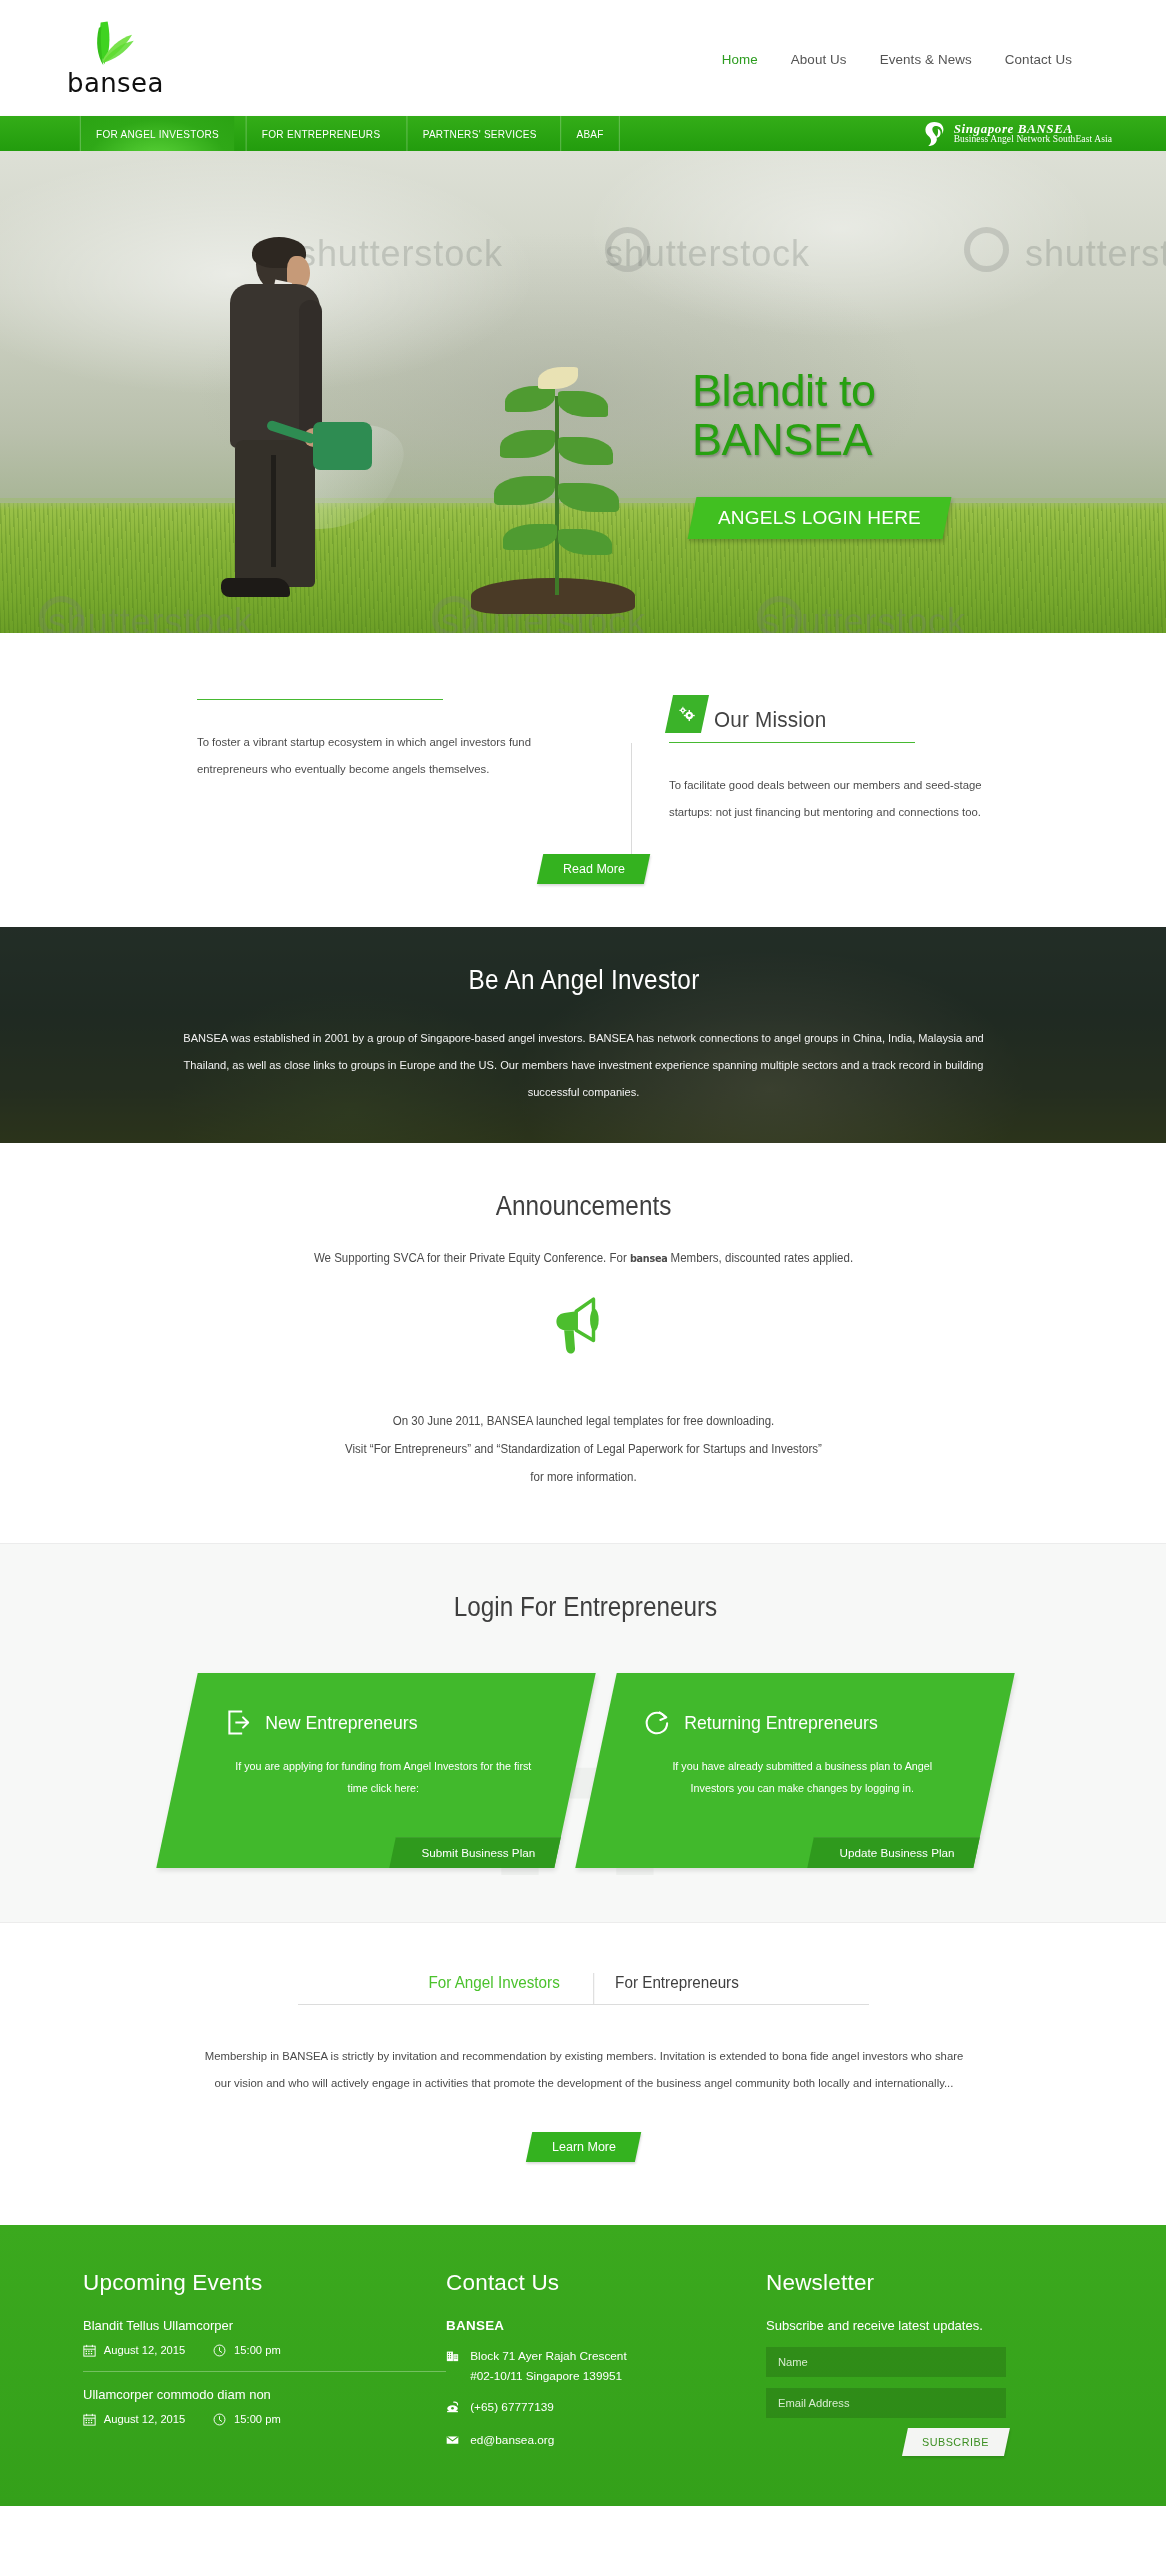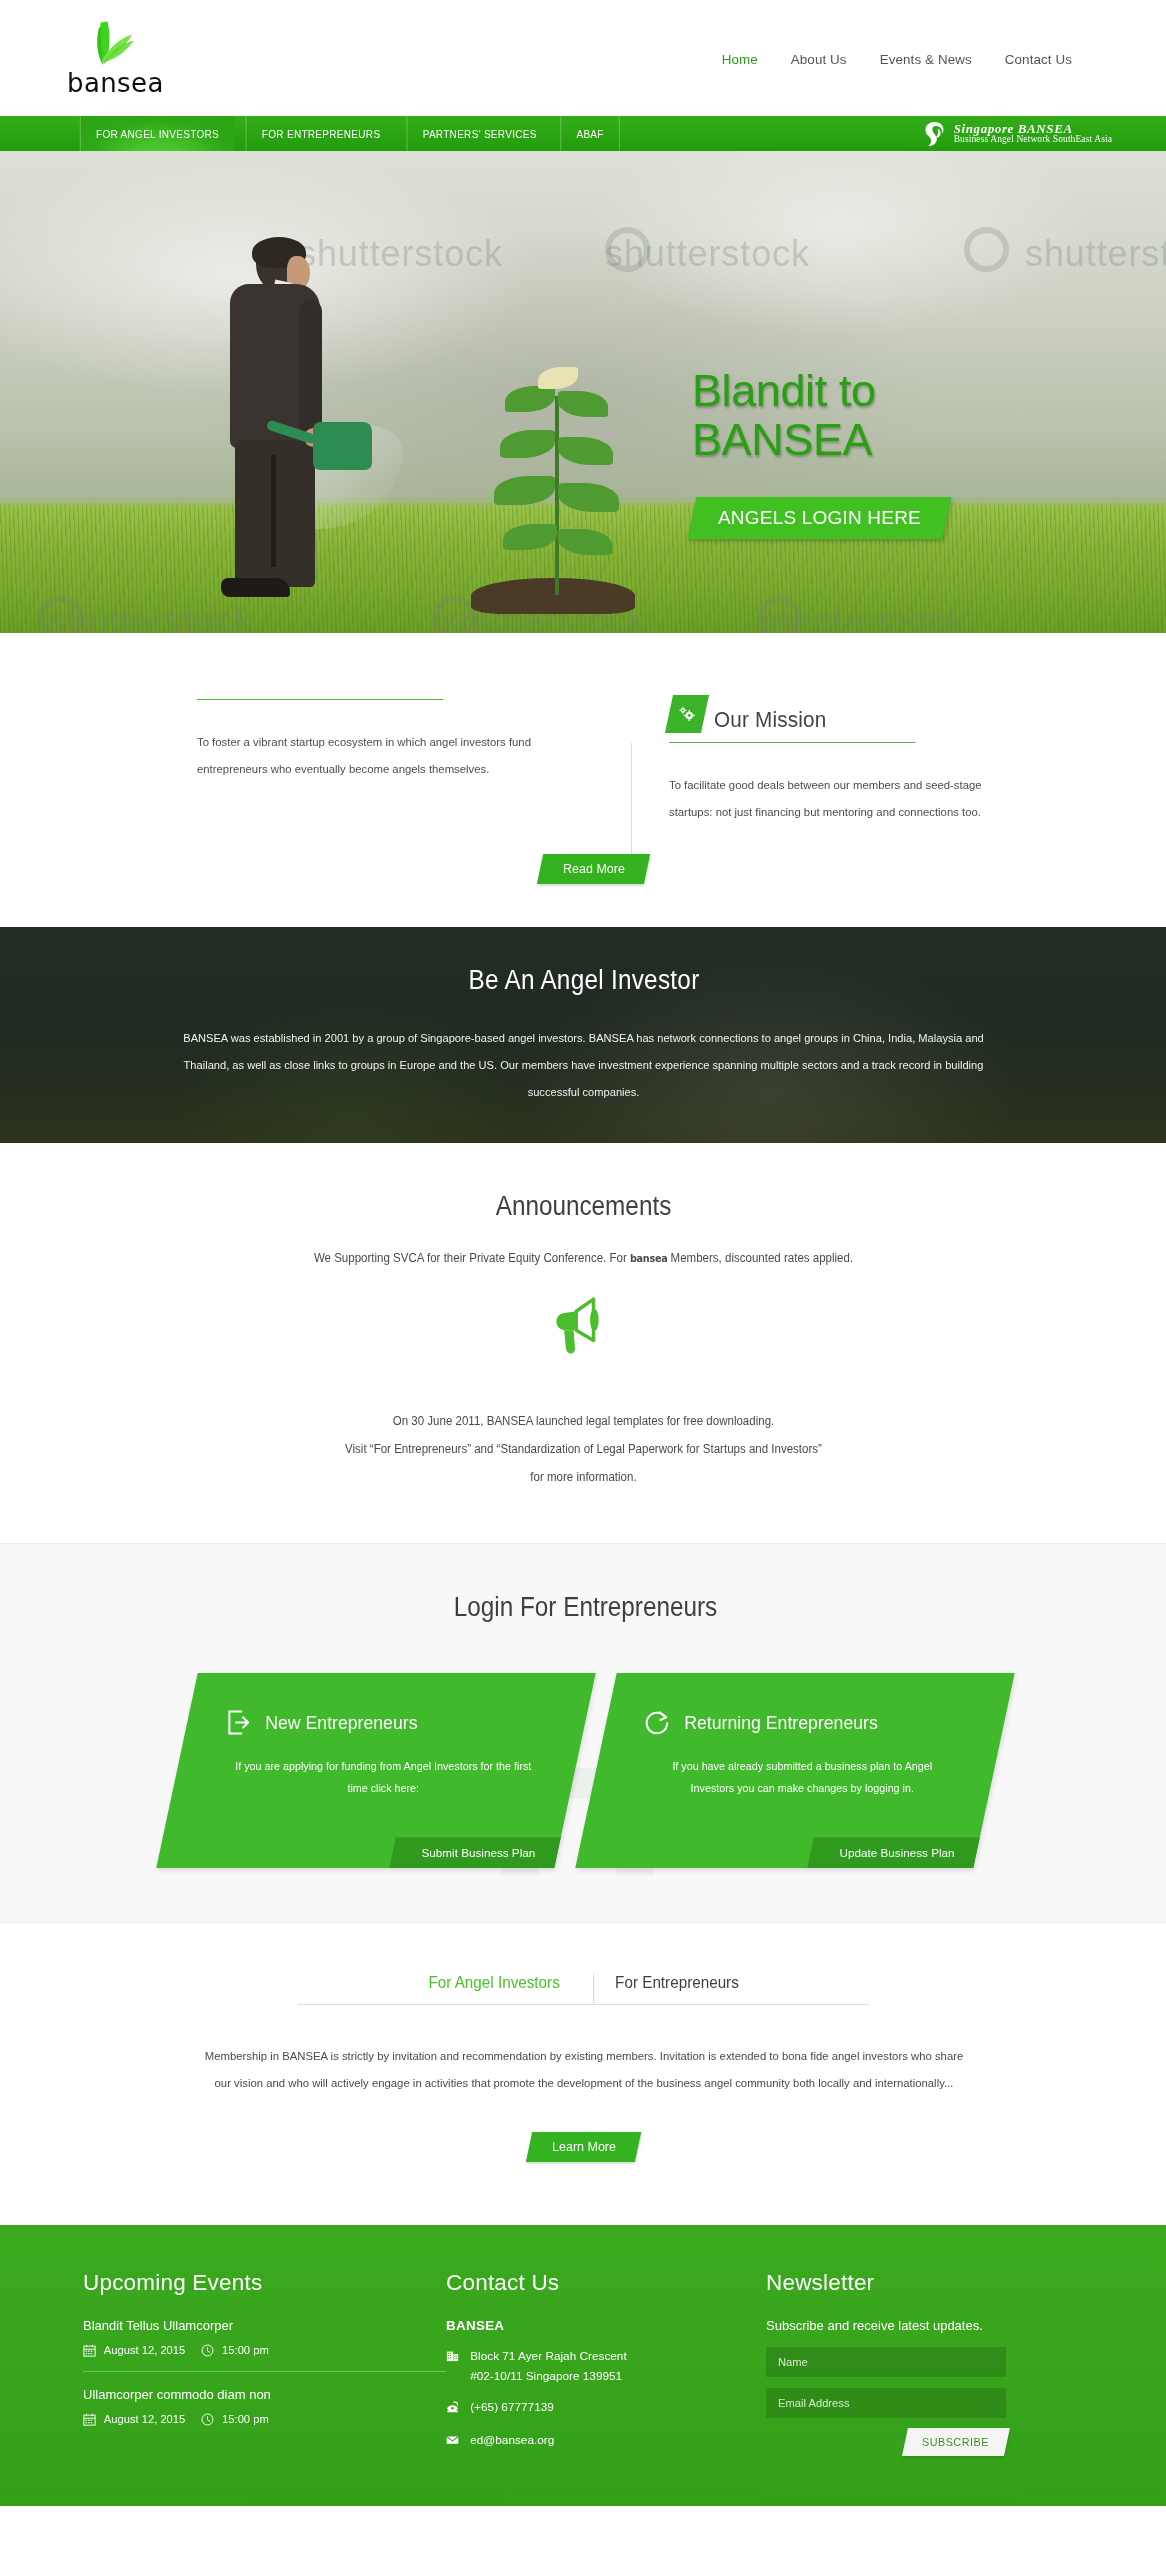--- a/index.html
+++ b/index.html
@@ -327,21 +327,21 @@
   .fcol1 { width: 363px; }
   .fcol2 { width: 320px; }
   .fcol3 { width: 285px; }
   .footer h3 {
     color:#ffffff; font-size: 22.5px; font-weight:400; margin-bottom: 22.5px;
     font-family:"Liberation Sans", sans-serif; letter-spacing:0.2px;
   }
   .ev { padding-bottom: 14px; }
   .ev + .ev { border-top: 0.9px solid rgba(255,255,255,0.30); padding-top: 15.6px; }
   .ev-name { color:#ffffff; font-size: 13px; margin-bottom: 10.4px; }
-  .ev-meta { display:flex; align-items:center; gap: 16px; }
+  .ev-meta { display:flex; align-items:center; gap: 28px; }
   .ev-meta .it { display:flex; align-items:center; gap: 7.8px; color:#ffffff; font-size: 11.2px; }
   .cname { color:#fff; font-size: 13.4px; font-weight:bold; margin-bottom: 14px; letter-spacing:0.3px; }
   .crow { display:flex; gap: 8.6px; align-items:flex-start; margin-bottom: 12px; color:#fff; font-size: 11.8px; line-height:1.65; }
   .crow .ic { width: 15.6px; flex: 0 0 15.6px; padding-top:1.7px; }
   .nsub { color:#ffffff; font-size: 13px; margin-bottom: 14px; }
   .nfield {
     width: 240px; height: 30px; background: rgba(0,0,0,0.14); border: none;
     color:#eaf6e6; font-size: 11.2px; padding: 0 12px; margin-bottom: 10.4px; display:block;
     font-family:"Liberation Sans", sans-serif;
   }

